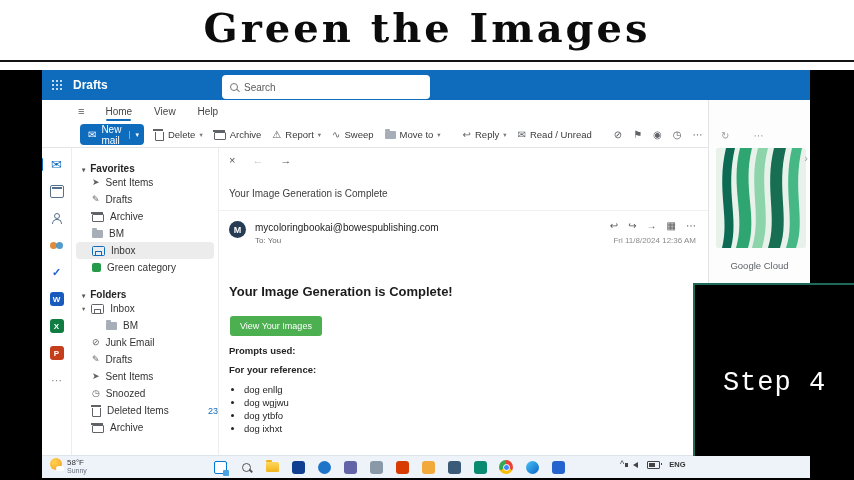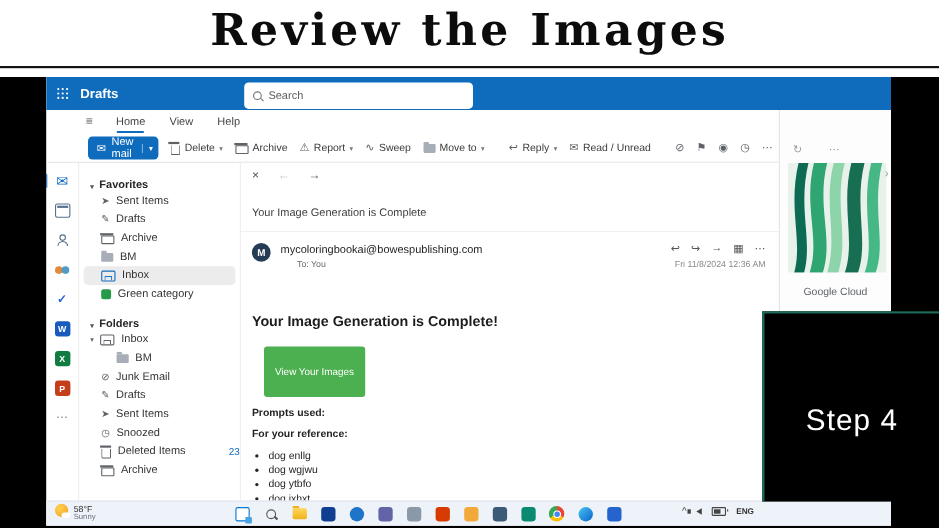--- a/index.html
+++ b/index.html
@@ -94,27 +94,27 @@
   
   .rpane{position:absolute;left:176px;top:78px;width:490px;bottom:23px;background:#fff;border-left:1px solid #ededed;box-sizing:border-box}
   .rp-tools{position:absolute;left:10px;top:6px;display:flex;gap:17px;font-size:11px;color:#555}
   .rp-tools .dis{color:#c4c4c4}
   .subject{position:absolute;left:10px;top:40px;font-size:10px;color:#3d3d3d}
   .subj-sep{position:absolute;left:0;top:62px;right:0;height:1px;background:#f0f0f0}
   .sender{position:absolute;left:10px;top:72px;right:12px;height:34px}
   .s-avatar{position:absolute;left:0;top:1px;width:17px;height:17px;border-radius:50%;background:#263c54;color:#fff;
             font-size:9px;font-weight:bold;display:flex;align-items:center;justify-content:center}
   .s-email{position:absolute;left:26px;top:2px;font-size:10px;color:#242424}
-  .s-to{position:absolute;left:41px;top:16px;font-size:8px;color:#6b6b6b}
+  .s-to{position:absolute;left:26px;top:16px;font-size:8px;color:#6b6b6b}
   .s-acts{position:absolute;right:0;top:0;display:flex;gap:10px;font-size:10px;color:#555}
   .s-date{position:absolute;right:0;top:16px;font-size:8px;color:#8a8a8a}
   .ebody{position:absolute;left:10px;top:136px;right:26px}
   .ebody h1{margin:0 0 16px;font-size:13px;font-weight:bold;color:#1c1c1c}
   .ebody p{margin:0 0 8px;font-size:9.5px;color:#242424;line-height:1.2}
-  .cta{display:inline-block;background:#4caf50;color:#fff;font-size:9px;padding:18px 10px;border-radius:3px;border:none;margin:0 11px 9px;font-family:"Liberation Sans",sans-serif}
+  .cta{display:inline-block;background:#4caf50;color:#fff;font-size:9px;padding:5px 10px;border-radius:3px;border:none;margin:0 1px 9px;font-family:"Liberation Sans",sans-serif}
   .bline{font-size:9.5px;font-weight:bold;color:#242424;margin:0 0 9px}
   .bline2{margin-bottom:8px}
   .ebody ul{margin:0;padding-left:15px;font-size:9.5px;color:#242424}
   .ebody li{margin-bottom:1.5px;line-height:11.5px}
   .sb-thumb{position:absolute;right:1px;top:145px;width:3px;height:40px;background:#bdbdbd;border-radius:2px}
   
   .strip{position:absolute;left:666px;top:30px;width:102px;bottom:23px;background:#fdfdfd;border-left:1px solid #e3e3e3;box-sizing:border-box}
   .strip-tools{position:absolute;top:30px;left:12px;right:8px;display:flex;gap:24px;color:#9a9a9a;font-size:10px}
   .gimg{position:absolute;left:7px;top:48px;width:90px;height:100px;border-radius:2px;overflow:hidden}
   .gimg svg{display:block;width:100%;height:100%}
@@ -144,27 +144,27 @@
   .tr-spk{width:0;height:0;border-top:3.5px solid transparent;border-bottom:3.5px solid transparent;border-right:5px solid #444;position:relative}
   .tr-spk::before{content:"";position:absolute;left:-8px;top:-2px;width:3px;height:4px;background:#444}
   .tr-bat{width:11px;height:6px;border:1.2px solid #444;border-radius:1px;position:relative}
   .tr-bat::before{content:"";position:absolute;left:1px;top:1px;bottom:1px;width:6px;background:#444}
   .tr-bat::after{content:"";position:absolute;right:-3px;top:1px;width:1.5px;height:2.5px;background:#444}
   .tr-lang{font-size:7.5px;font-weight:bold;color:#333}
   
   .step{position:absolute;left:693px;top:283px;width:161px;height:173px;background:#000;
         border-top:2px solid #1d6a58;border-left:2px solid #1d6a58;box-sizing:border-box;
         display:flex;align-items:center;justify-content:center;padding-top:24px}
-  .step span{font-family:Liberation Sans, sans-serif;font-size:27px;color:#fff;letter-spacing:1px}
+  .step span{font-family:Liberation Mono, monospace;font-size:27px;color:#fff;letter-spacing:1px}
 </style>
 </head>
 <body>
 
 <div class="titleband">
-  <div class="title">Review the Images</div>
+  <div class="title">Green the Images</div>
 </div>
 <div class="rule"></div>
 
 <div class="screen">
 
   <div class="ol-header">
     <span class="waffle">
         <i></i>
       </span>
     <span class="olname">Drafts</span>

